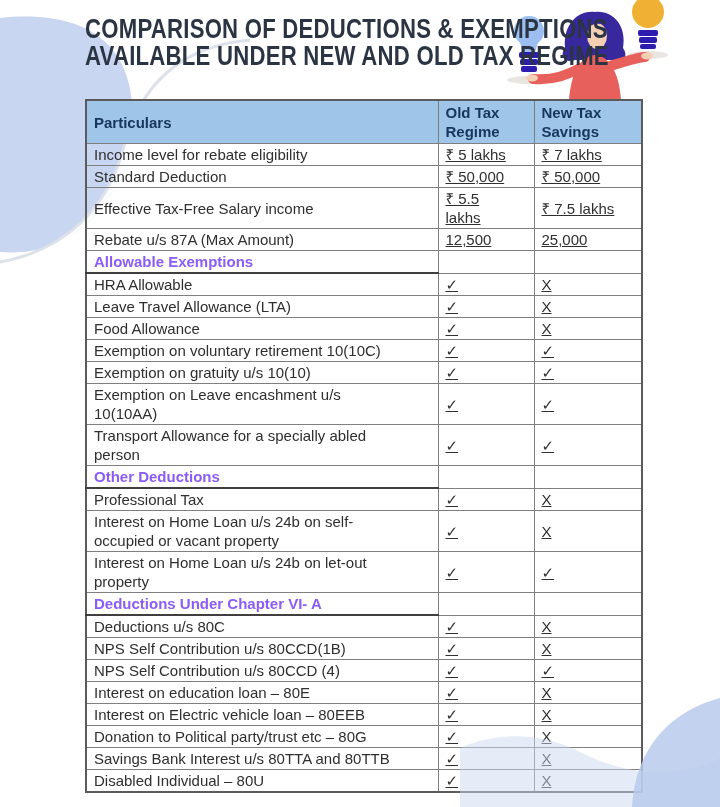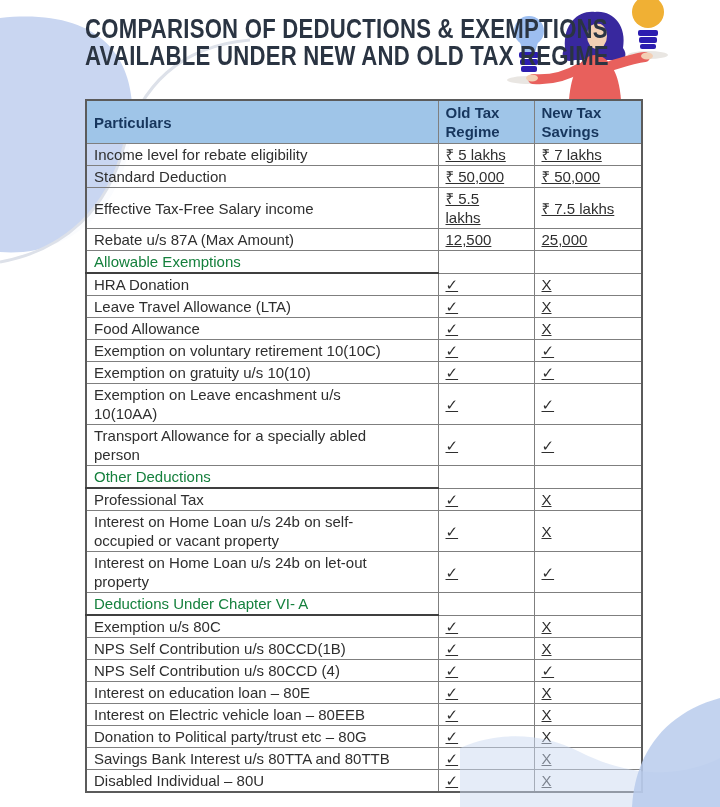--- a/index.html
+++ b/index.html
@@ -28,21 +28,21 @@
     border:1px solid #7f7f7f;
     font-size:15px; line-height:19px; color:#2f2f2f;
     text-align:left; vertical-align:middle;
     padding:1px 7px; white-space:pre-line; overflow:hidden;
   }
   table.cmp th {
     background:#9fc5e8; color:#17365d; font-weight:bold; padding:2px 7px;
   }
   td.c-val { padding-left:12px;text-decoration:underline; }
   tr.section td:first-child {
-    font-weight:normal; color:#15803d; border-bottom:2px solid #3f3f3f;
+    font-weight:bold; color:#8b5cf6; border-bottom:2px solid #3f3f3f;
   }
 </style>
 </head>
 <body>
 
 <svg class="decor decor-topleft" width="250" height="300" viewBox="0 0 250 300">
   <path d="M0,18 C95,8 138,52 132,128 C126,206 72,258 0,252 Z" fill="#c9d6f1"></path>
   <path d="M0,300 C70,282 108,240 122,180 C136,118 168,78 230,66 L250,64 L250,38 C180,46 140,86 124,146 C108,208 66,250 0,262 Z" fill="#ffffff" opacity="0.92"></path>
   <path d="M0,262 C66,250 108,208 124,146 C140,86 180,46 250,40" stroke="#dde1e9" stroke-width="3" fill="none"></path>
 </svg>
@@ -114,21 +114,21 @@
         <td class="c-label">Rebate u/s 87A (Max Amount)</td>
         <td class="c-val">12,500</td>
         <td class="c-val">25,000</td>
       </tr>
       <tr class="section">
         <td class="c-label">Allowable Exemptions</td>
         <td class="c-val"></td>
         <td class="c-val"></td>
       </tr>
       <tr>
-        <td class="c-label">HRA Donation</td>
+        <td class="c-label">HRA Allowable</td>
         <td class="c-val">✓</td>
         <td class="c-val">X</td>
       </tr>
       <tr>
         <td class="c-label">Leave Travel Allowance (LTA)</td>
         <td class="c-val">✓</td>
         <td class="c-val">X</td>
       </tr>
       <tr>
         <td class="c-label">Food Allowance</td>
@@ -178,21 +178,21 @@
 property</td>
         <td class="c-val">✓</td>
         <td class="c-val">✓</td>
       </tr>
       <tr class="section">
         <td class="c-label">Deductions Under Chapter VI- A</td>
         <td class="c-val"></td>
         <td class="c-val"></td>
       </tr>
       <tr>
-        <td class="c-label">Exemption u/s 80C</td>
+        <td class="c-label">Deductions u/s 80C</td>
         <td class="c-val">✓</td>
         <td class="c-val">X</td>
       </tr>
       <tr>
         <td class="c-label">NPS Self Contribution u/s 80CCD(1B)</td>
         <td class="c-val">✓</td>
         <td class="c-val">X</td>
       </tr>
       <tr>
         <td class="c-label">NPS Self Contribution u/s 80CCD (4)</td>

